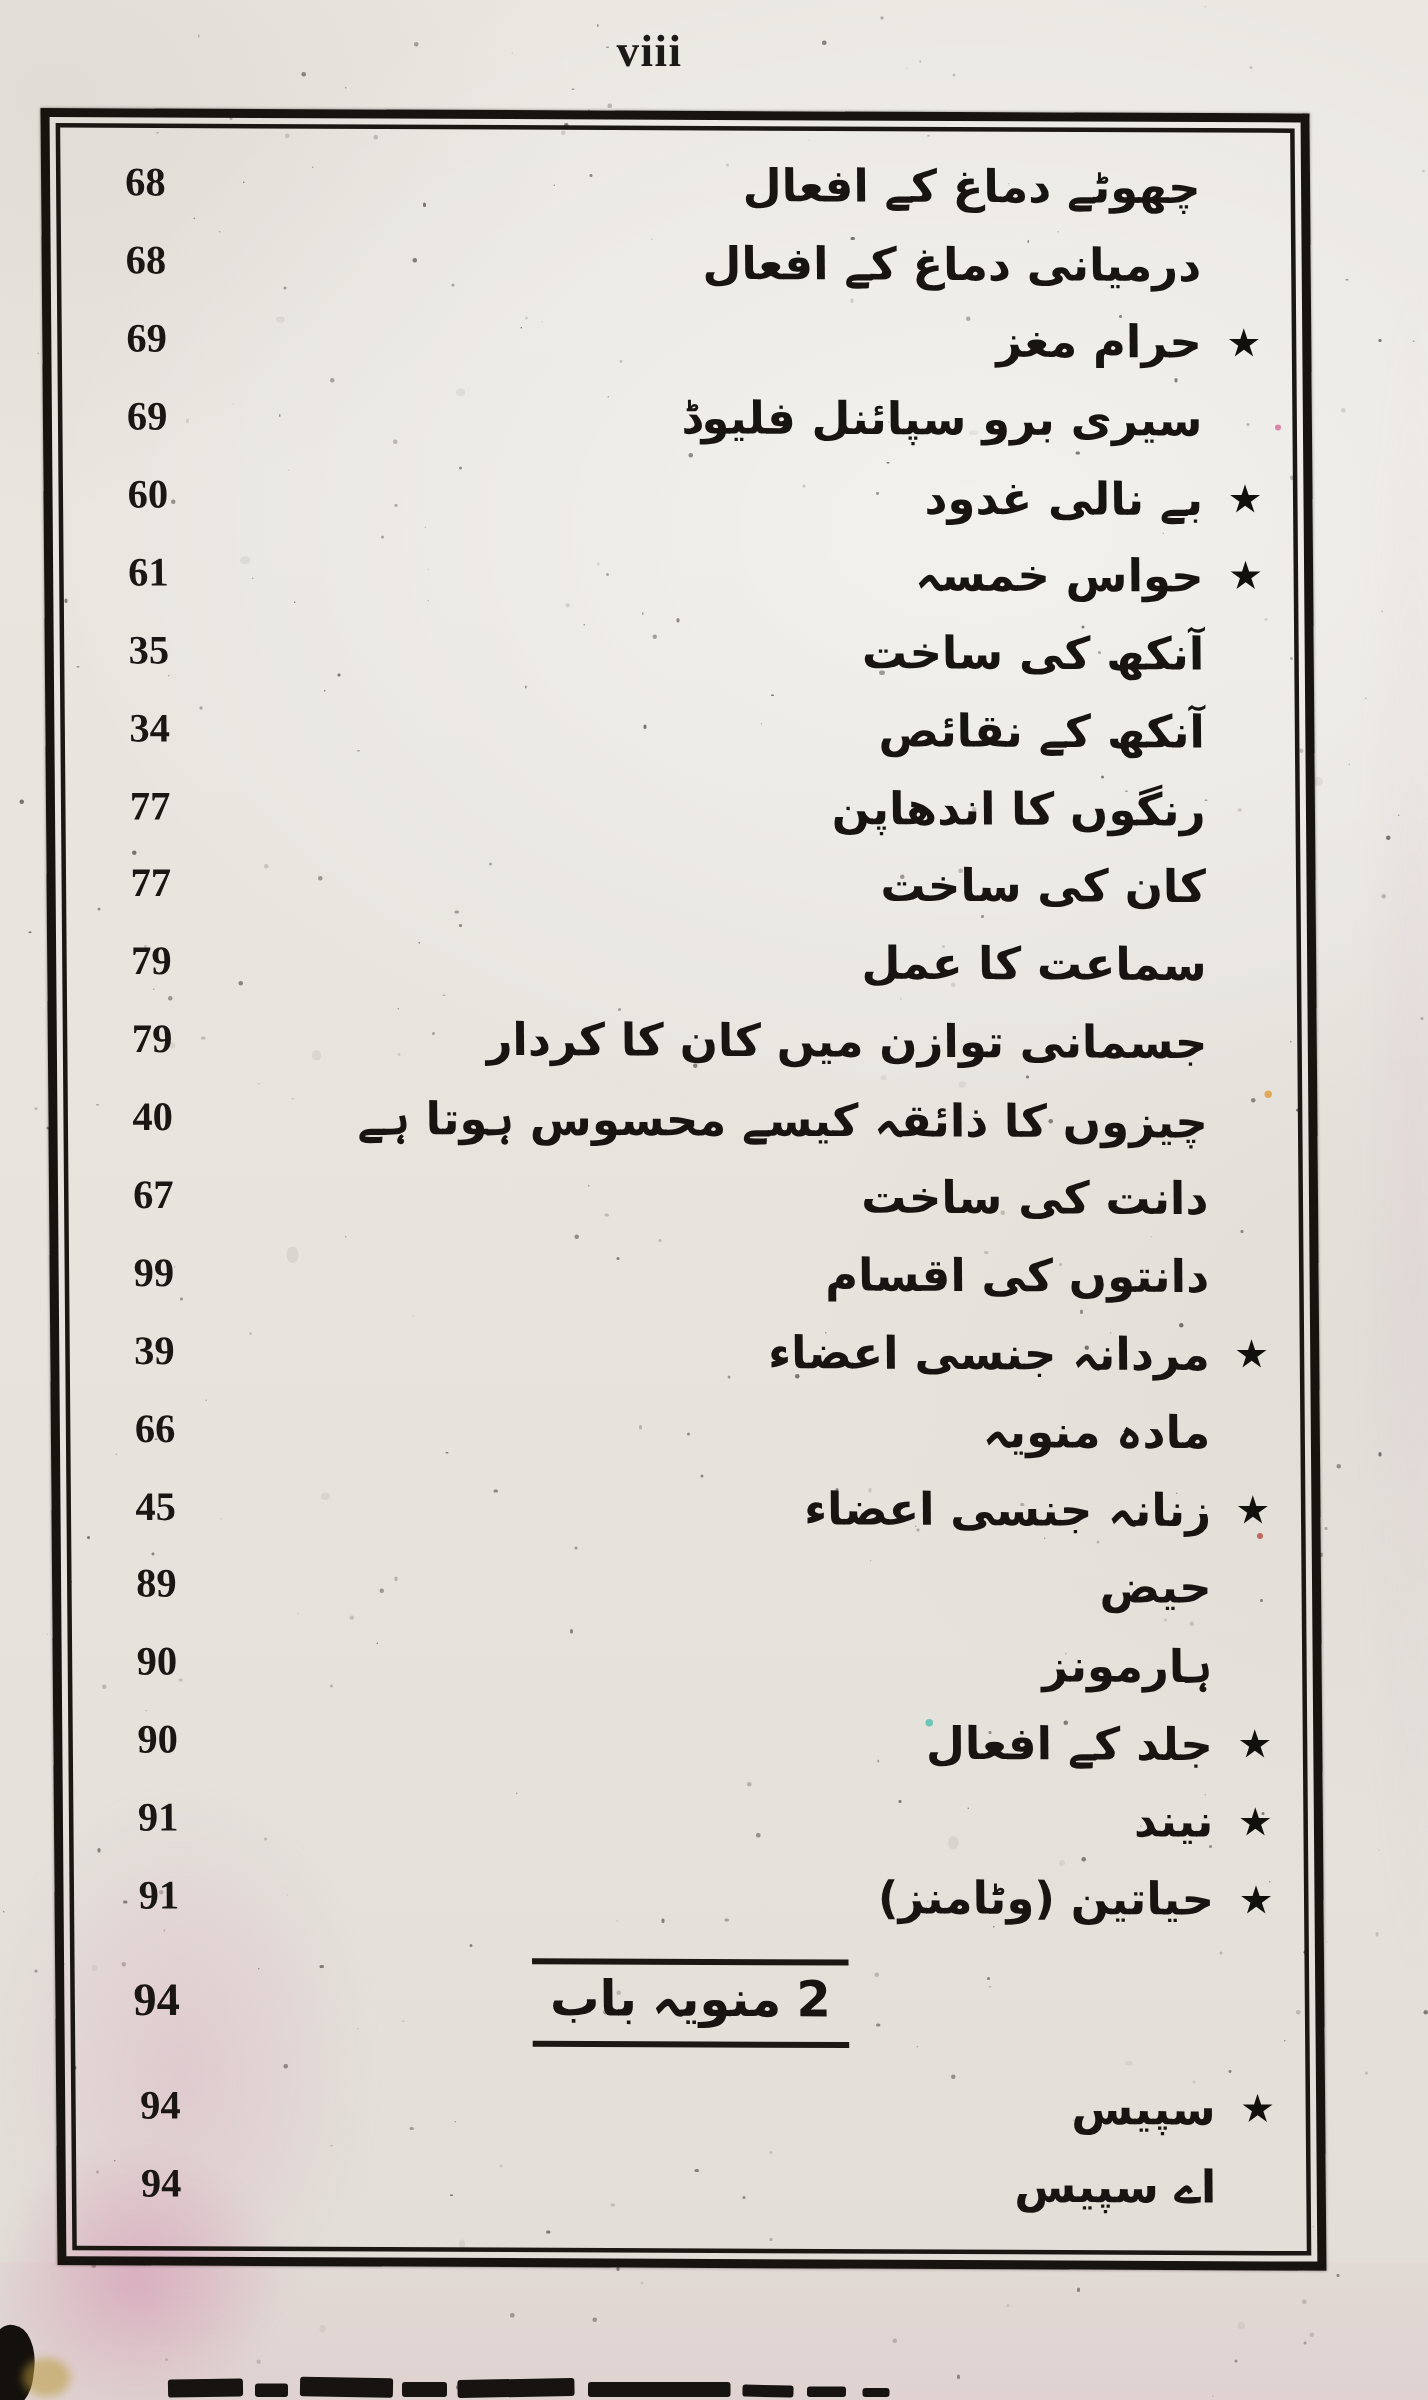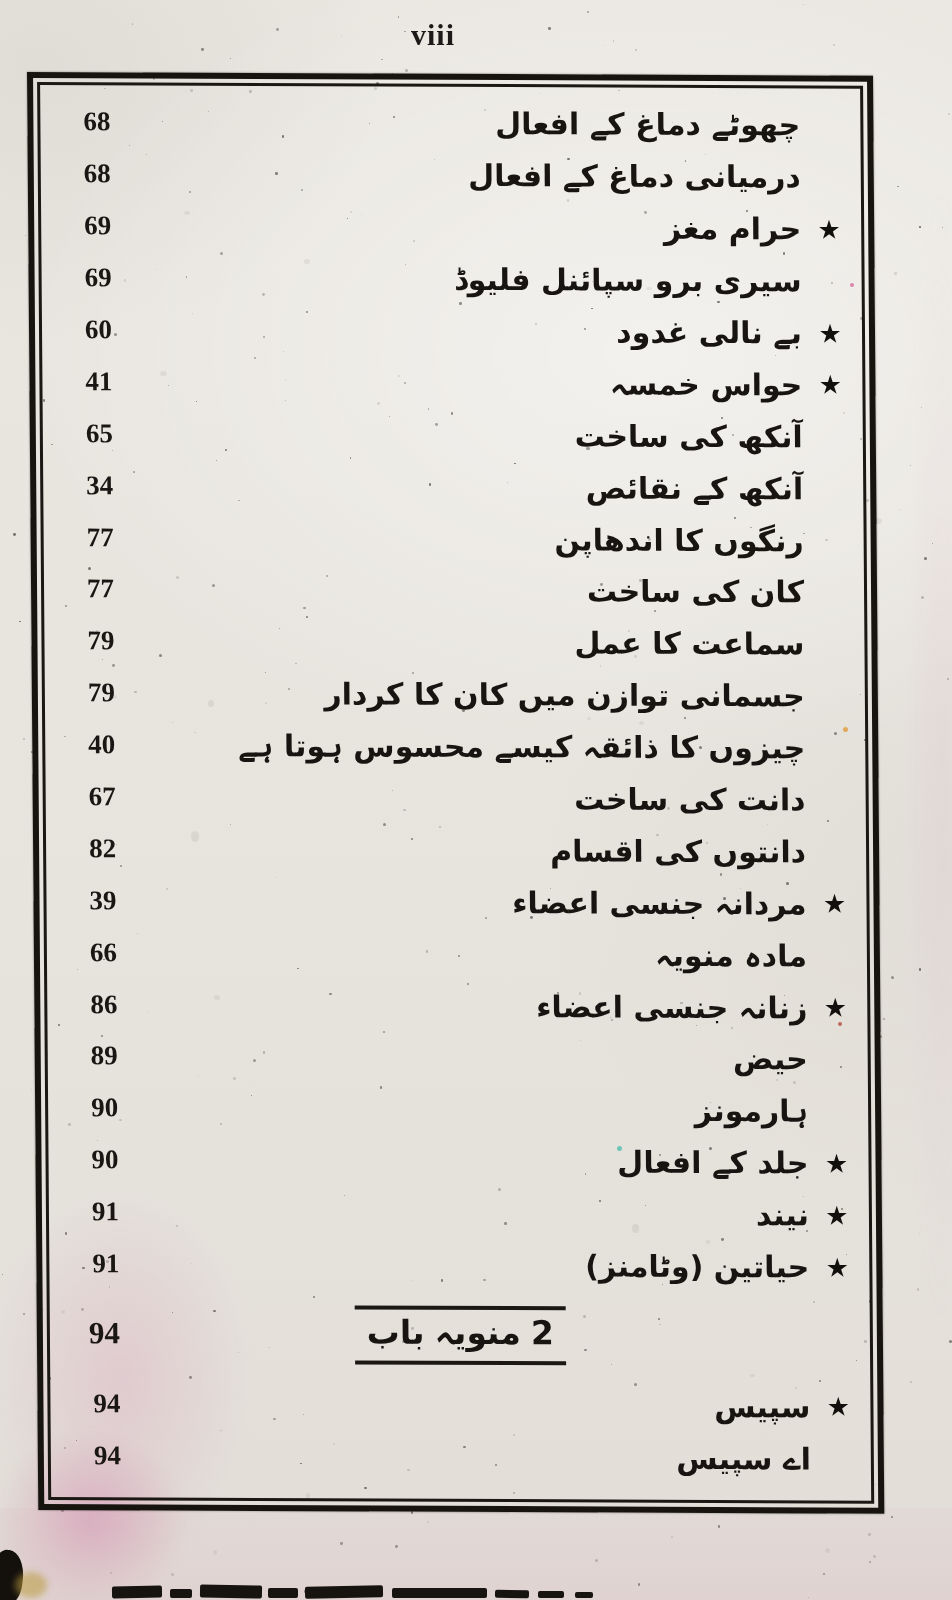--- a/index.html
+++ b/index.html
@@ -475,26 +475,26 @@
             <span class="num">69</span>
             <span class="title" dir="rtl">سیری برو سپائنل فلیوڈ</span>
             <span class="star"></span>
           </div>
           <div class="row">
             <span class="num">60</span>
             <span class="title" dir="rtl">بے نالی غدود</span>
             <span class="star">★</span>
           </div>
           <div class="row">
-            <span class="num">41</span>
+            <span class="num">61</span>
             <span class="title" dir="rtl">حواس خمسہ</span>
             <span class="star">★</span>
           </div>
           <div class="row">
-            <span class="num">65</span>
+            <span class="num">35</span>
             <span class="title" dir="rtl">آنکھ کی ساخت</span>
             <span class="star"></span>
           </div>
           <div class="row">
             <span class="num">34</span>
             <span class="title" dir="rtl">آنکھ کے نقائص</span>
             <span class="star"></span>
           </div>
           <div class="row">
             <span class="num">77</span>
@@ -520,36 +520,36 @@
             <span class="num">40</span>
             <span class="title" dir="rtl">چیزوں کا ذائقہ کیسے محسوس ہوتا ہے</span>
             <span class="star"></span>
           </div>
           <div class="row">
             <span class="num">67</span>
             <span class="title" dir="rtl">دانت کی ساخت</span>
             <span class="star"></span>
           </div>
           <div class="row">
-            <span class="num">82</span>
+            <span class="num">99</span>
             <span class="title" dir="rtl">دانتوں کی اقسام</span>
             <span class="star"></span>
           </div>
           <div class="row">
             <span class="num">39</span>
             <span class="title" dir="rtl">مردانہ جنسی اعضاء</span>
             <span class="star">★</span>
           </div>
           <div class="row">
             <span class="num">66</span>
             <span class="title" dir="rtl">مادہ منویہ</span>
             <span class="star"></span>
           </div>
           <div class="row">
-            <span class="num">86</span>
+            <span class="num">45</span>
             <span class="title" dir="rtl">زنانہ جنسی اعضاء</span>
             <span class="star">★</span>
           </div>
           <div class="row">
             <span class="num">89</span>
             <span class="title" dir="rtl">حیض</span>
             <span class="star"></span>
           </div>
           <div class="row">
             <span class="num">90</span>

